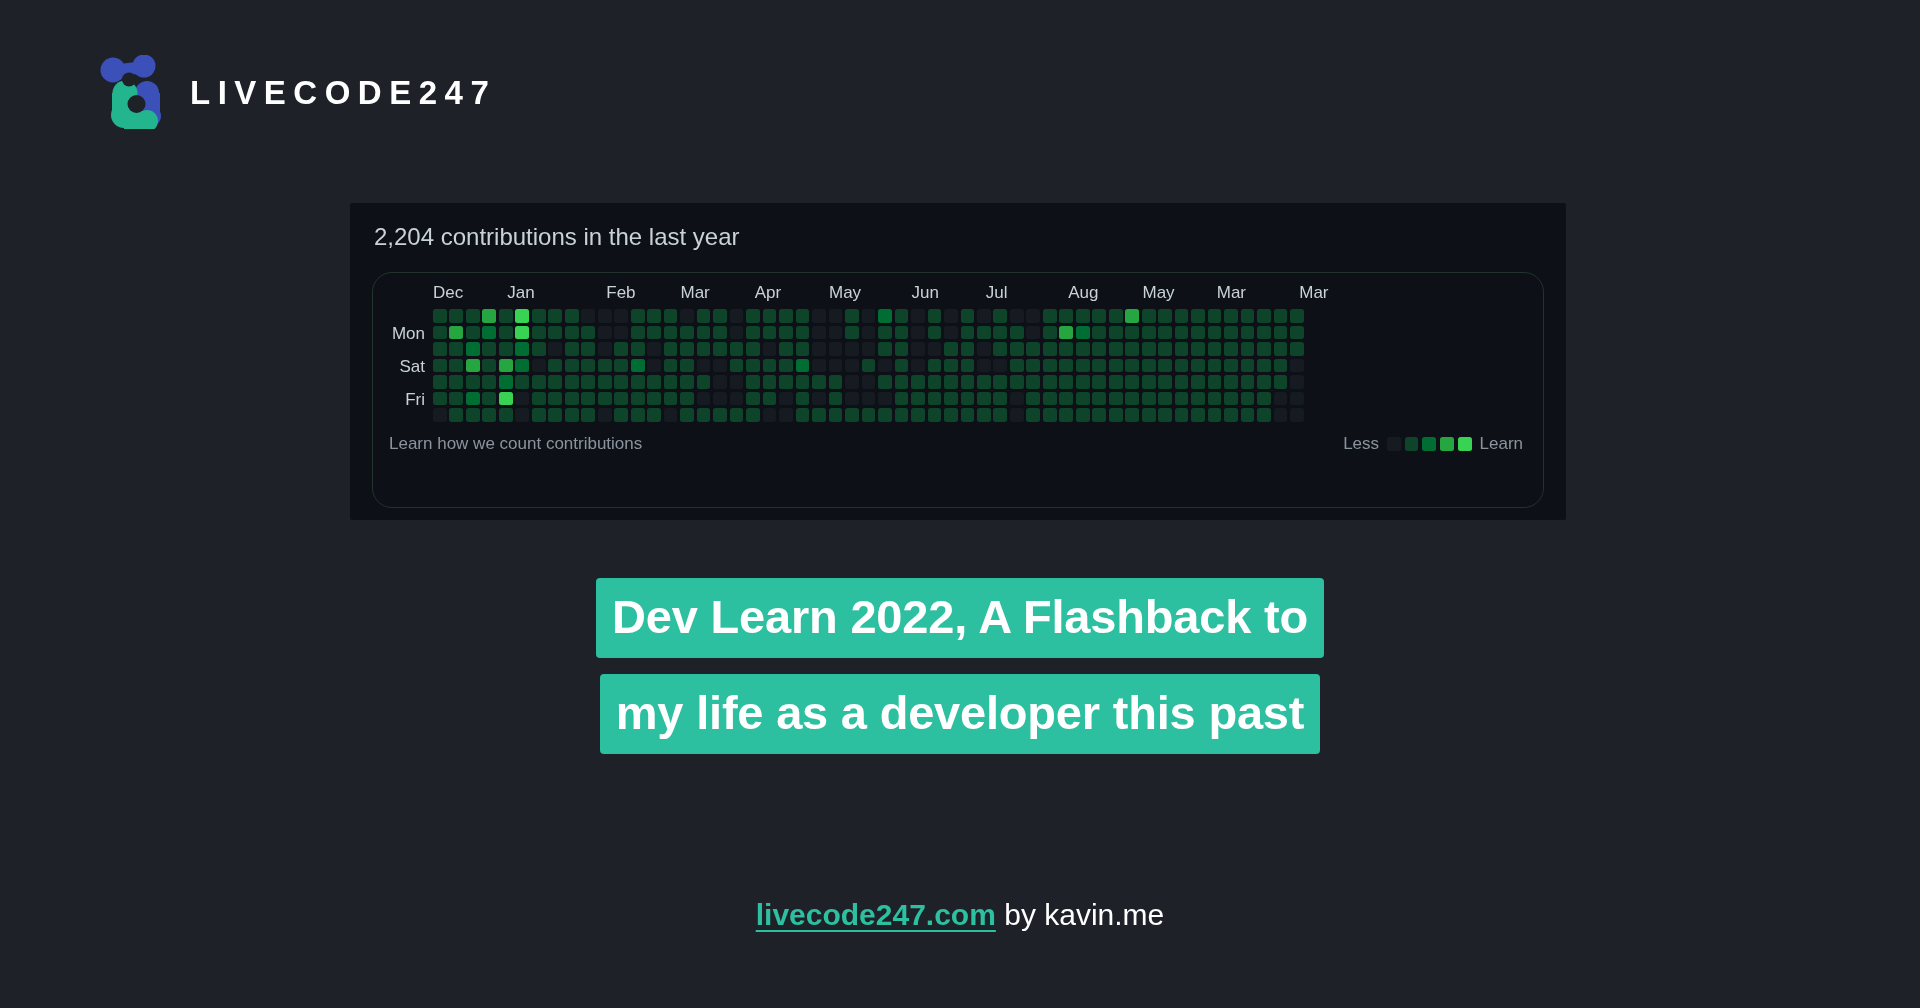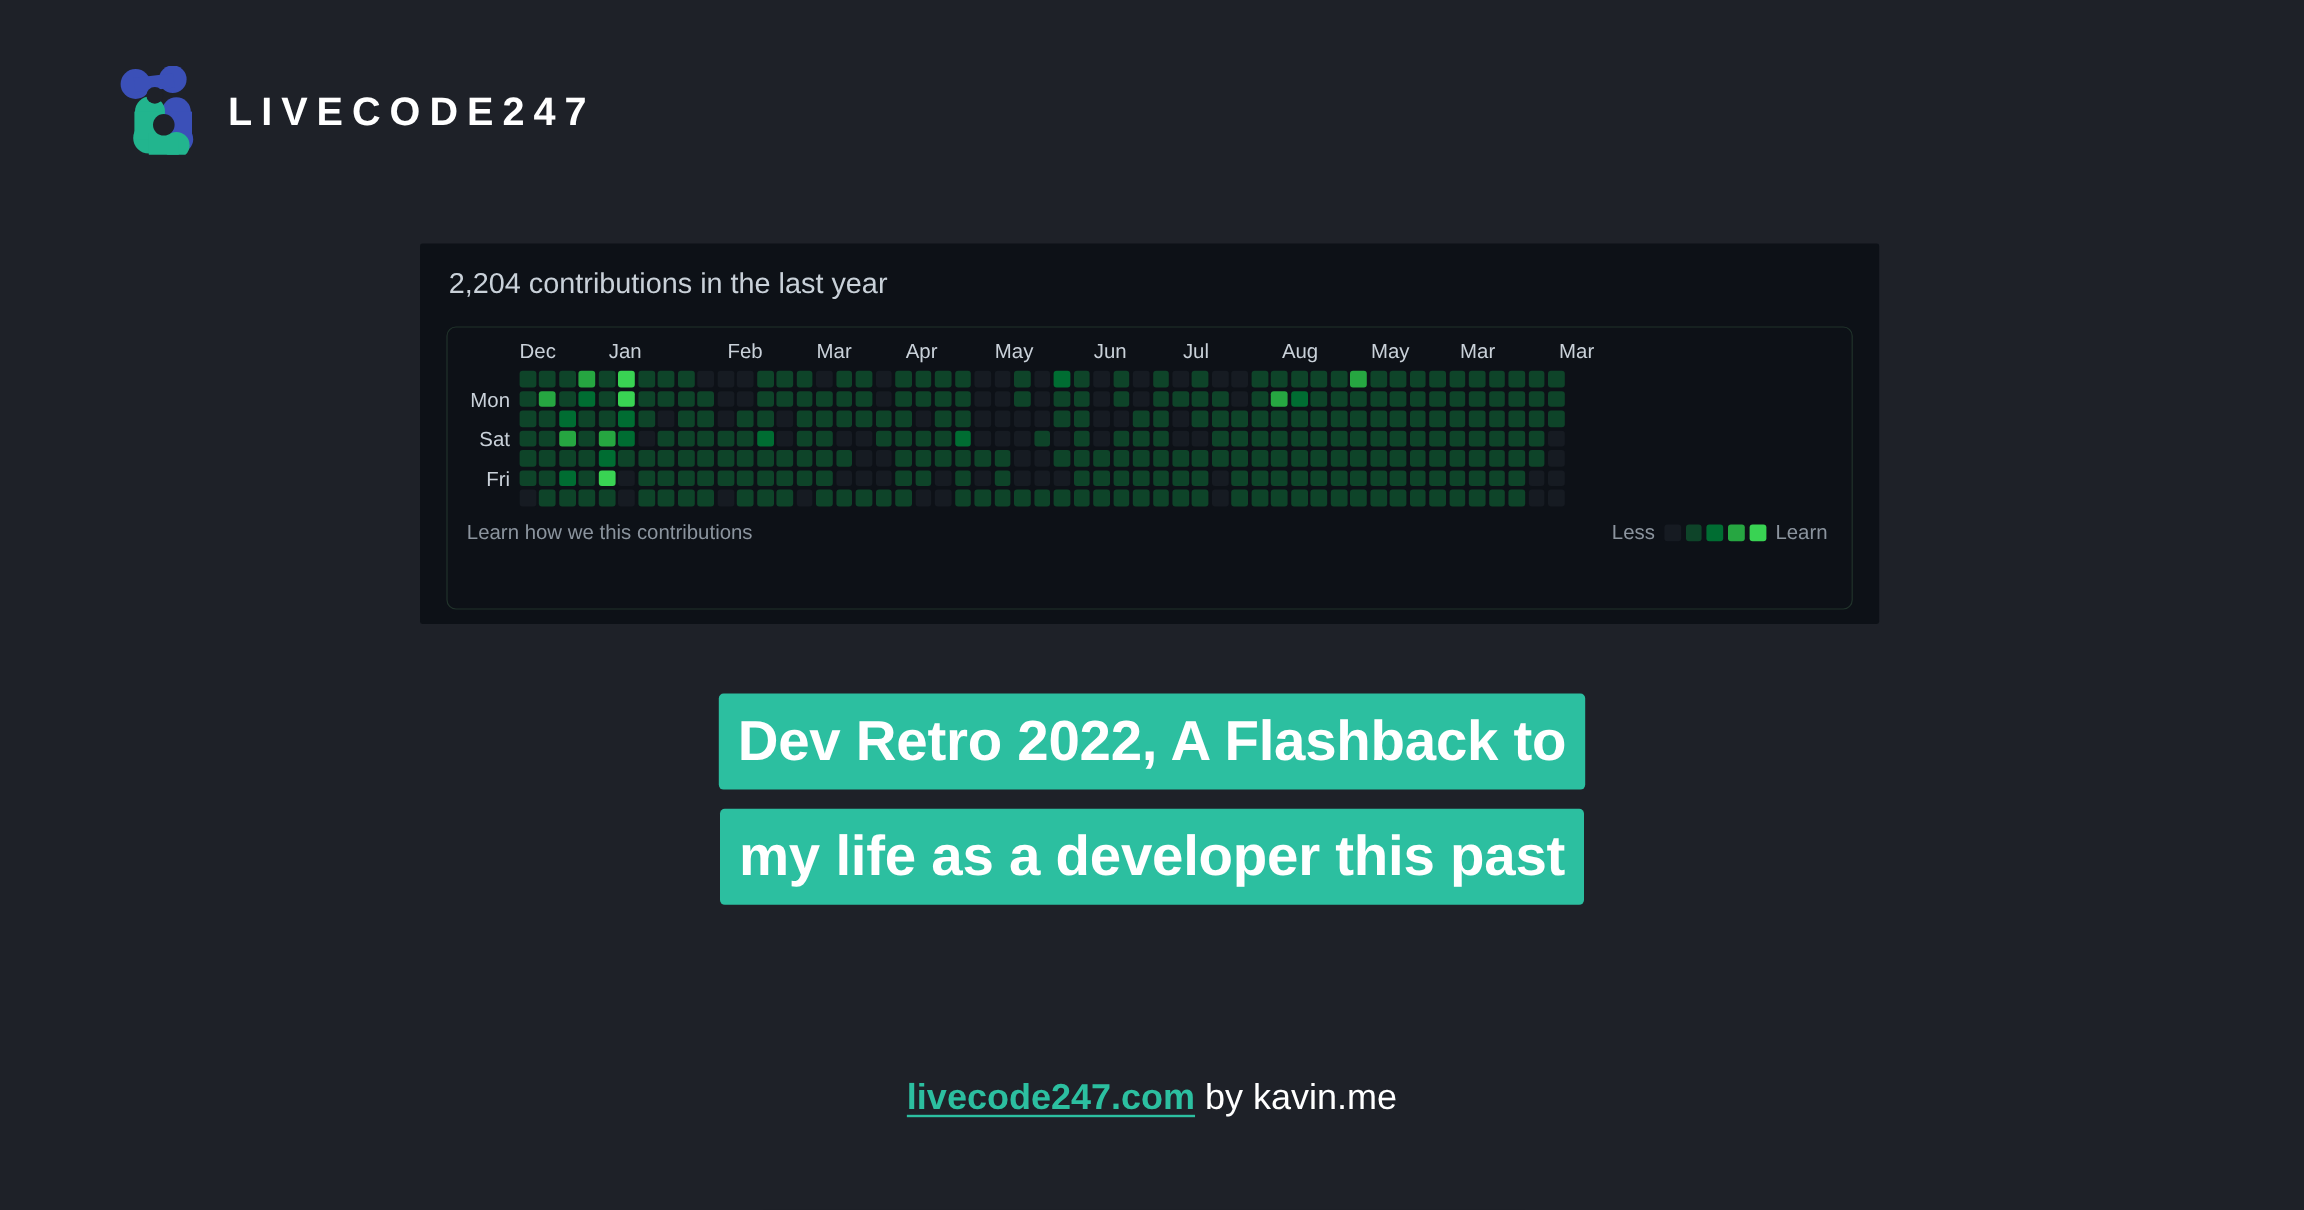--- a/index.html
+++ b/index.html
@@ -48,21 +48,21 @@
     color: #C9D1D9;
     font-size: 24px;
     font-weight: 400;
     line-height: 1.3;
     padding-left: 2px;
     white-space: nowrap;
   }
   .contrib-panel {
     margin-top: 20px;
     border: 1px solid #21332b;
-    border-radius: 8px;
+    border-radius: 20px;
     padding: 10px 14px 8px 14px;
     height: 236px;
   }
 
   .graph-wrap { display: block; }
   .graph-months {
     display: flex;
     margin-left: 46px;
     height: 26px;
     position: relative;
@@ -715,39 +715,39 @@
               <div class="cell" style="background: rgb(22, 27, 34);"></div>
               <div class="cell" style="background: rgb(22, 27, 34);"></div>
               <div class="cell" style="background: rgb(22, 27, 34);"></div>
               <div class="cell" style="background: rgb(22, 27, 34);"></div>
             </div>
           </div>
       </div>
     </div>
 
     <div class="contrib-footer">
-      <a class="learn-link" href="#">Learn how we this contributions</a>
+      <a class="learn-link" href="#">Learn how we count contributions</a>
       <div class="legend">
         <span class="legend-text">Less</span>
         <span id="legend-swatches" style="display:flex;gap:4px;">
             <span class="legend-swatch" style="background: rgb(22, 27, 34);"></span>
             <span class="legend-swatch" style="background: rgb(14, 68, 41);"></span>
             <span class="legend-swatch" style="background: rgb(0, 109, 50);"></span>
             <span class="legend-swatch" style="background: rgb(38, 166, 65);"></span>
             <span class="legend-swatch" style="background: rgb(57, 211, 83);"></span>
           </span>
         <span class="legend-text">Learn</span>
       </div>
     </div>
   </div>
 </div>
 
 <div class="headline">
   <div class="headline-line">
-    <span class="headline-text">Dev Retro 2022, A Flashback to</span>
+    <span class="headline-text">Dev Learn 2022, A Flashback to</span>
   </div>
   <div class="headline-line">
     <span class="headline-text">my life as a developer this past</span>
   </div>
 </div>
 
 <div class="credit">
   <a class="credit-link" href="#">livecode247.com</a><span class="credit-by"> by kavin.me</span>
 </div>
 

